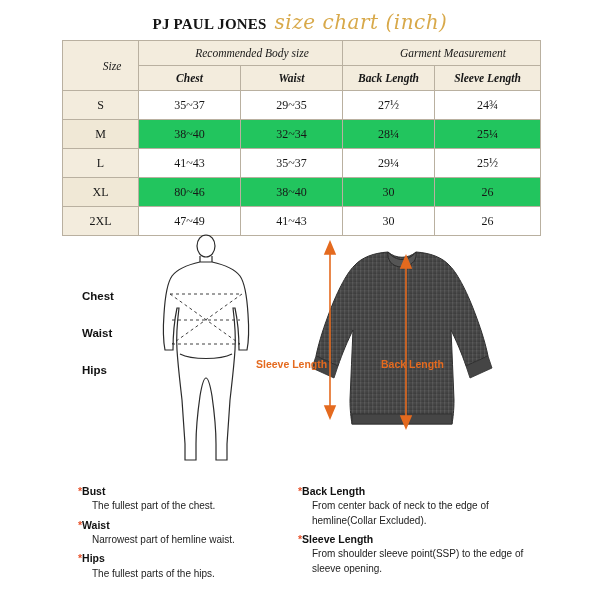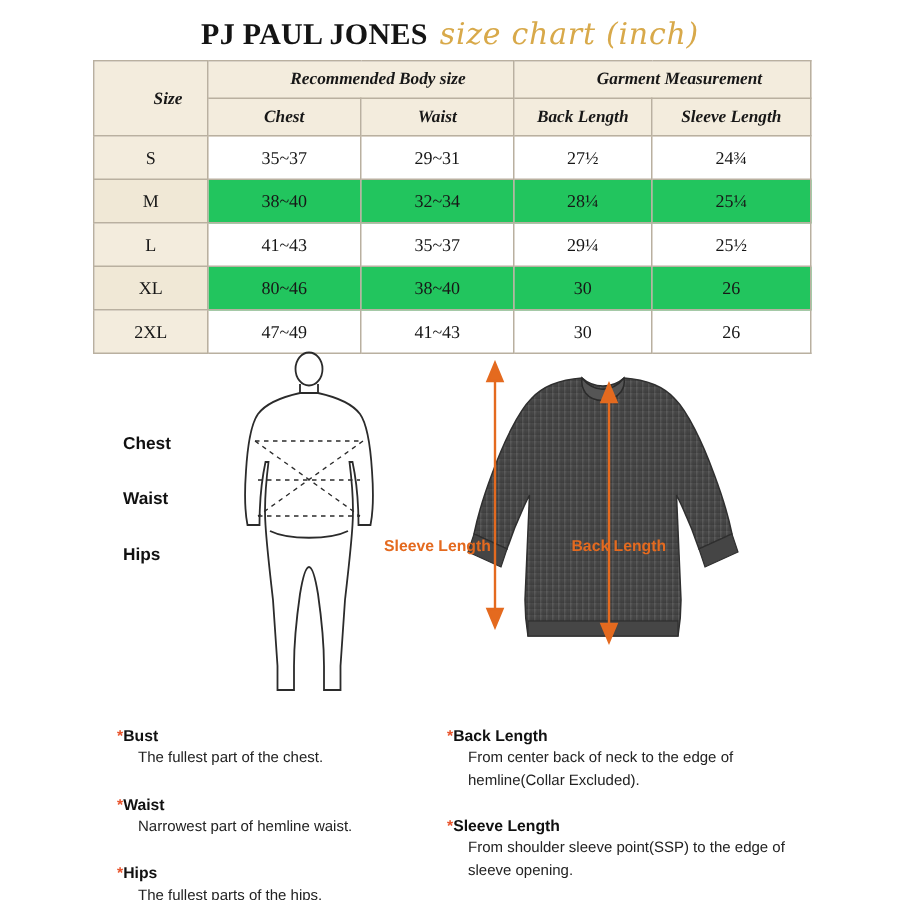--- a/index.html
+++ b/index.html
@@ -20,21 +20,21 @@
   .header {
     display: flex;
     align-items: baseline;
     justify-content: center;
     gap: 8px;
     padding-top: 10px;
     height: 26px;
   }
   .brand {
     font-family: "Liberation Serif", serif;
-    font-size: 20px;
+    font-size: 15px;
     font-weight: bold;
     letter-spacing: 0.2px;
     color: #141414;
   }
   .script-title {
     font-family: "DejaVu Serif", serif;
     font-style: italic;
     font-size: 20px;
     color: #d8a94a;
     letter-spacing: 0.5px;
@@ -56,21 +56,21 @@
   table.size-chart th,
   table.size-chart td {
     border: 1px solid #b9b0a0;
     text-align: center;
     color: #171717;
   }
   .head-row th {
     background: #f3ecdd;
     font-family: "Liberation Serif", serif;
     font-style: italic;
-    font-weight: bold;
+    font-weight: normal;
     font-size: 11.5px;
     height: 22px;
     padding-left: 24px;
   }
   .sub-row th {
     background: #f3ecdd;
     font-family: "Liberation Serif", serif;
     font-style: italic;
     font-weight: bold;
     font-size: 11.5px;
@@ -154,21 +154,21 @@
     left: 0;
     width: 600px;
     font-size: 10.5px;
     line-height: 1.45;
   }
   .note-col-left  { position: absolute; left: 78px; top: 0; width: 200px; }
   .note-col-right { position: absolute; left: 298px; top: 0; width: 250px; }
   .note-title {
     font-weight: bold;
     color: #111;
-    margin-top: 16px;
+    margin-top: 4px;
   }
   .note-title .star { color: #e8532b; font-weight: bold; }
   .note-body {
     color: #222;
     margin-left: 14px;
     font-size: 10px;
   }
   .note-col-left .note-title:first-child,
   .note-col-right .note-title:first-child { margin-top: 0; }
 </style>
@@ -199,21 +199,21 @@
         <th>Chest</th>
         <th>Waist</th>
         <th>Back Length</th>
         <th>Sleeve Length</th>
       </tr>
     </thead>
     <tbody>
       <tr>
         <td>S</td>
         <td>35~37</td>
-        <td>29~31</td>
+        <td>29~35</td>
         <td>27½</td>
         <td>24¾</td>
       </tr>
       <tr class="alt">
         <td>M</td>
         <td>38~40</td>
         <td>32~34</td>
         <td>28¼</td>
         <td>25¼</td>
       </tr>

